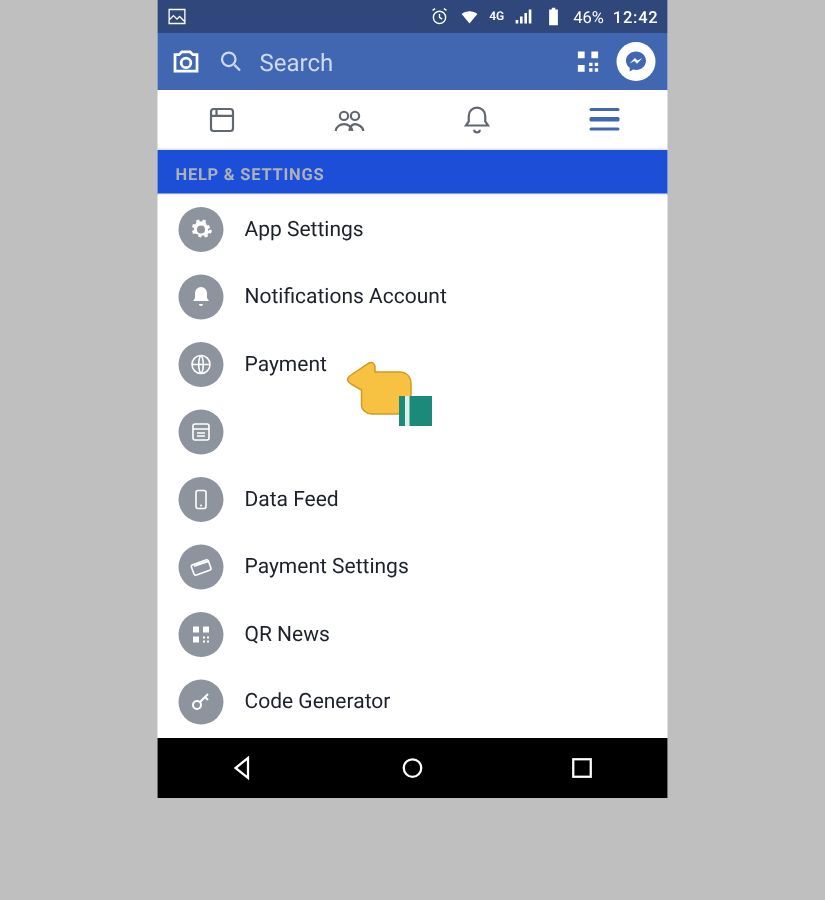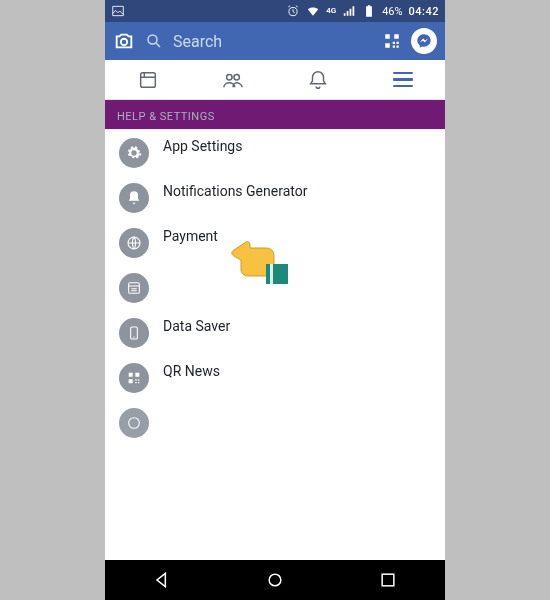--- a/index.html
+++ b/index.html
@@ -8,21 +8,21 @@
     font-family: -apple-system, Roboto, "Helvetica Neue", Arial, sans-serif;
     width: 550px;
     height: 600px;
     overflow: hidden;
   }
   .phone {
     position: absolute;
     left: 105px;
     top: 0;
     width: 340px;
-    height: 600px;
+    height: 532px;
     background: #fff;
     display: flex;
     flex-direction: column;
   }
   
   .statusbar {
     height: 22px;
     background: #2f477a;
     color: #fff;
     display: flex;
@@ -68,32 +68,33 @@
   .tab { width:25%; display:flex; align-items:center; justify-content:center; height:100%;}
   .tab svg { width:22px; height:22px; stroke:#616770; fill:none; stroke-width:1.6;}
   .hamburger { display:flex; flex-direction:column; gap:4px;}
   .hamburger span { width:20px; height:2.5px; background:#4267b2; border-radius:1px;}
   
   .section-header {
     font-size: 11px;
     color: #adb1b8;
     letter-spacing: 0.5px;
     padding: 10px 12px 6px;
-    background:#701a75;
+    background:#1d4ed8;
     border-bottom:1px solid #f0f0f0;
+    font-weight:bold;
   }
   
   .list {
     flex: 1;
     overflow: hidden;
     position: relative;
   }
   .item {
     display:flex;
-    align-items:flex-start;
+    align-items:center;
     gap: 14px;
     padding: 8px 14px;
     height: 45px;
   }
   .item .icon-circle {
     width: 30px; height:30px; border-radius:50%;
     background:#8d949e;
     display:flex; align-items:center; justify-content:center;
     flex-shrink:0;
   }
@@ -138,21 +139,21 @@
         <path d="M12 20l9-11c-5-4-13-4-18 0z"></path>
       </svg>
     <span class="net">4G</span>
     <svg viewBox="0 0 24 24">
         <path d="M3 20h3v-4H3zM8 20h3v-8H8zM13 20h3v-12h-3zM18 20h3V4h-3z"></path>
       </svg>
     <svg viewBox="0 0 24 24">
         <path d="M7 4h10v18H7z M10 2h4v2h-4z"></path>
       </svg>
     <span>46%</span>
-    <span class="clock">04:42</span>
+    <span class="clock">12:42</span>
   </div>
 
   <div class="appbar">
     <svg width="22" height="22" viewBox="0 0 24 24">
         <path d="M4 7h3l2-2h6l2 2h3v12H4z" fill="none" stroke="#fff" stroke-width="2"></path>
         <circle cx="12" cy="13" r="3.5" fill="none" stroke="#fff" stroke-width="2"></circle>
       </svg>
     <svg width="18" height="18" viewBox="0 0 24 24">
         <circle cx="10" cy="10" r="6" fill="none" stroke="#cdd9f1" stroke-width="2"></circle>
         <path d="M15 15l5 5" stroke="#cdd9f1" stroke-width="2"></path>
@@ -208,21 +209,21 @@
       </div>
       <span class="label">App Settings</span>
     </div>
 
     <div class="item">
       <div class="icon-circle">
         <svg viewBox="0 0 24 24">
             <path d="M12 2a6 6 0 0 0-6 6v5l-2 3h16l-2-3V8a6 6 0 0 0-6-6zm-2 17a2 2 0 0 0 4 0z"></path>
           </svg>
       </div>
-      <span class="label">Notifications Generator</span>
+      <span class="label">Notifications Account</span>
     </div>
 
     <div class="item">
       <div class="icon-circle">
         <svg viewBox="0 0 24 24">
             <circle cx="12" cy="12" r="9" fill="none" stroke="#fff" stroke-width="1.6"></circle>
             <path d="M3 12h18 M12 3c3 3 3 15 0 18 M12 3c-3 3-3 15 0 18" fill="none" stroke="#fff" stroke-width="1.6"></path>
           </svg>
       </div>
       <span class="label">Payment</span>
@@ -237,34 +238,52 @@
       </div>
     </div>
 
     <div class="item">
       <div class="icon-circle">
         <svg viewBox="0 0 24 24">
             <rect x="7" y="3" width="10" height="18" rx="2" fill="none" stroke="#fff" stroke-width="1.6"></rect>
             <circle cx="12" cy="18" r="1" fill="#fff"></circle>
           </svg>
       </div>
-      <span class="label">Data Saver</span>
-    </div>
-
-
+      <span class="label">Data Feed</span>
+    </div>
+
+
+    <div class="item">
+      <div class="icon-circle">
+        <svg viewBox="0 0 24 24">
+            <rect x="3" y="7" width="18" height="11" rx="2" fill="none" stroke="#fff" stroke-width="1.6" transform="rotate(-20 12 12)"></rect>
+            <path d="M5 11l15-5" stroke="#fff" stroke-width="2"></path>
+          </svg>
+      </div>
+      <span class="label">Payment Settings</span>
+    </div>
 
     <div class="item">
       <div class="icon-circle">
         <svg viewBox="0 0 24 24">
             <path d="M4 4h6v6H4zM14 4h6v6h-6zM4 14h6v6H4zM14 14h2v2h-2zM18 14h2v2h-2zM14 18h2v2h-2zM18 18h2v2h-2z" fill="#fff"></path>
           </svg>
       </div>
       <span class="label">QR News</span>
     </div>
 
+    <div class="item">
+      <div class="icon-circle">
+        <svg viewBox="0 0 24 24">
+            <circle cx="8" cy="15" r="4" fill="none" stroke="#fff" stroke-width="2"></circle>
+            <path d="M11 12l8-8 M16 7l3 3" stroke="#fff" stroke-width="2"></path>
+          </svg>
+      </div>
+      <span class="label">Code Generator</span>
+    </div>
 
     <div class="item" style="opacity:0.9;">
       <div class="icon-circle">
         <svg viewBox="0 0 24 24">
             <circle cx="12" cy="12" r="8" fill="none" stroke="#fff" stroke-width="1.6"></circle>
           </svg>
       </div>
     </div>
 
   </div>

